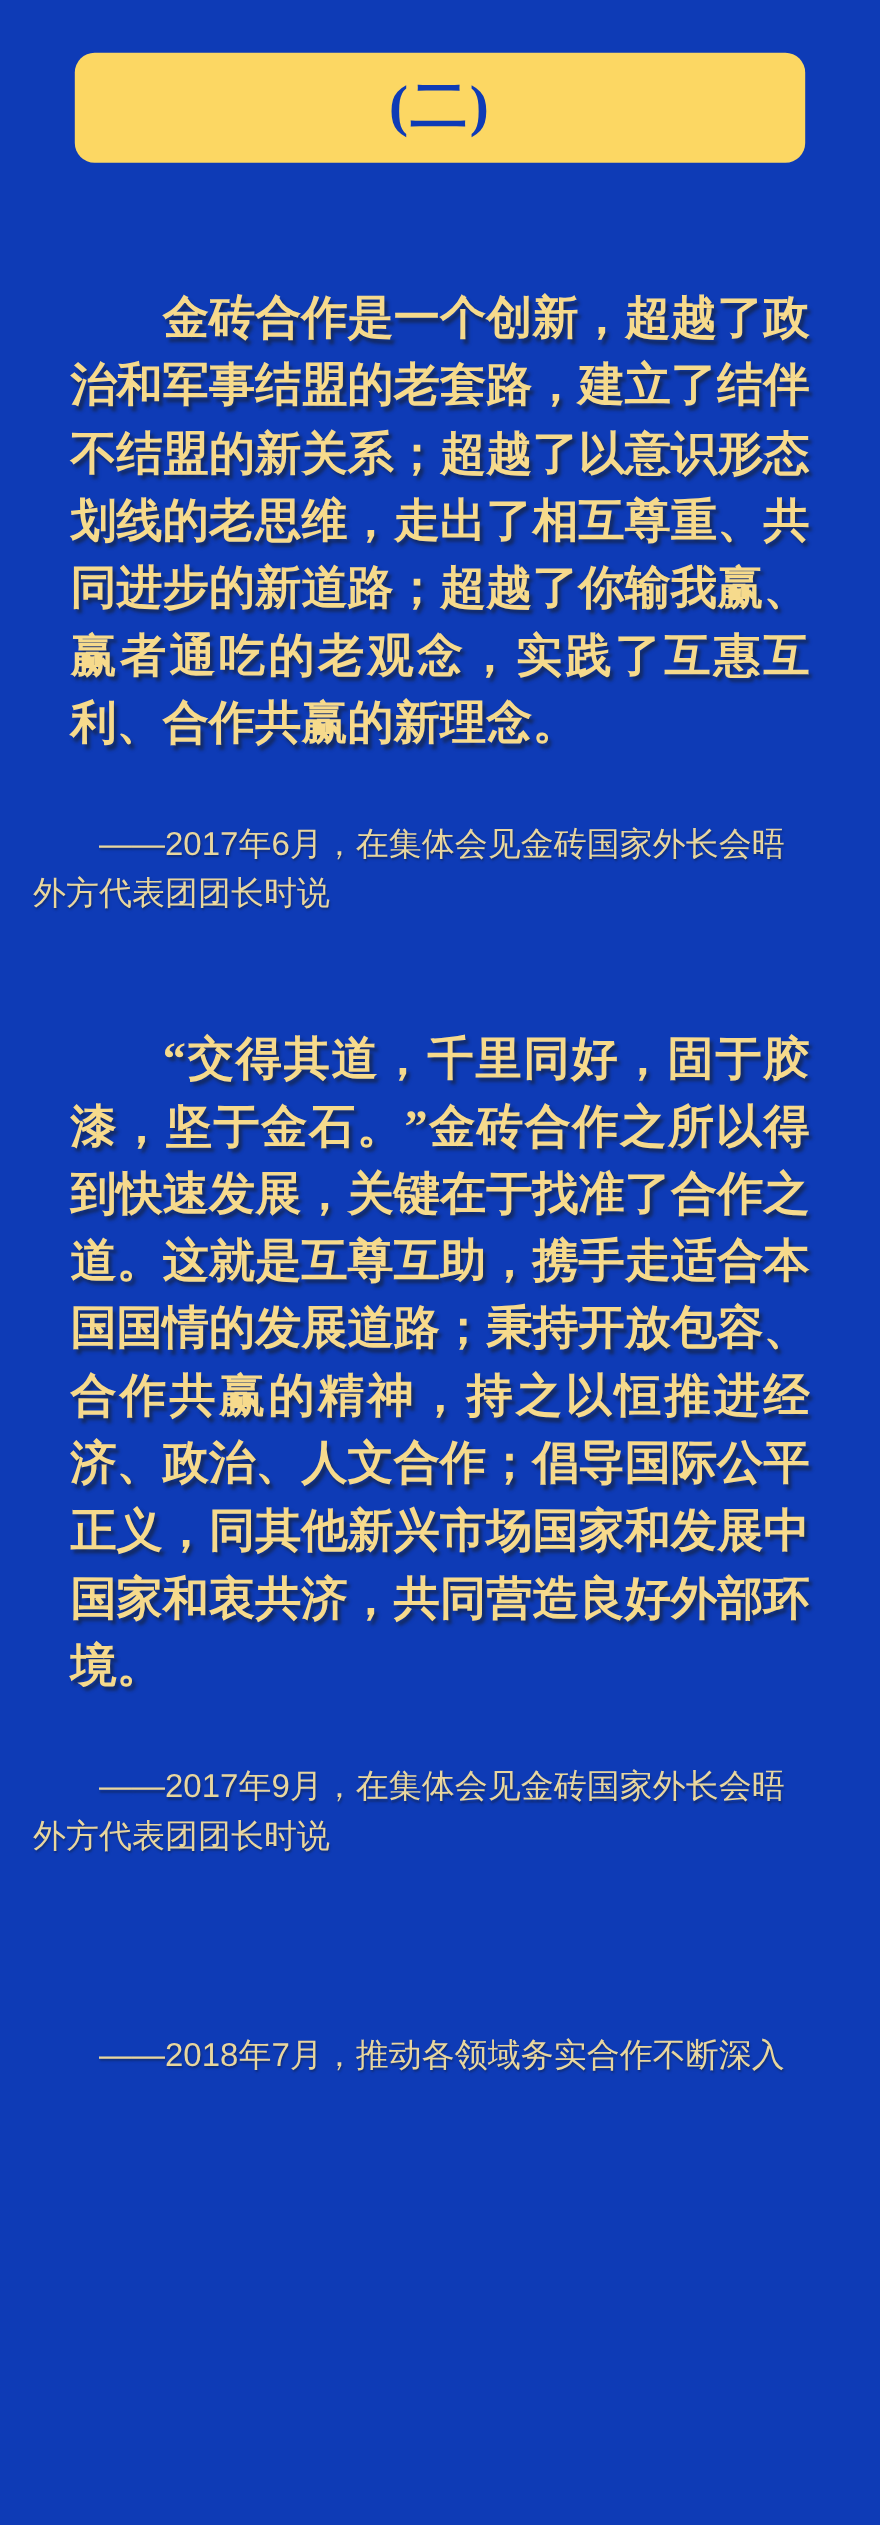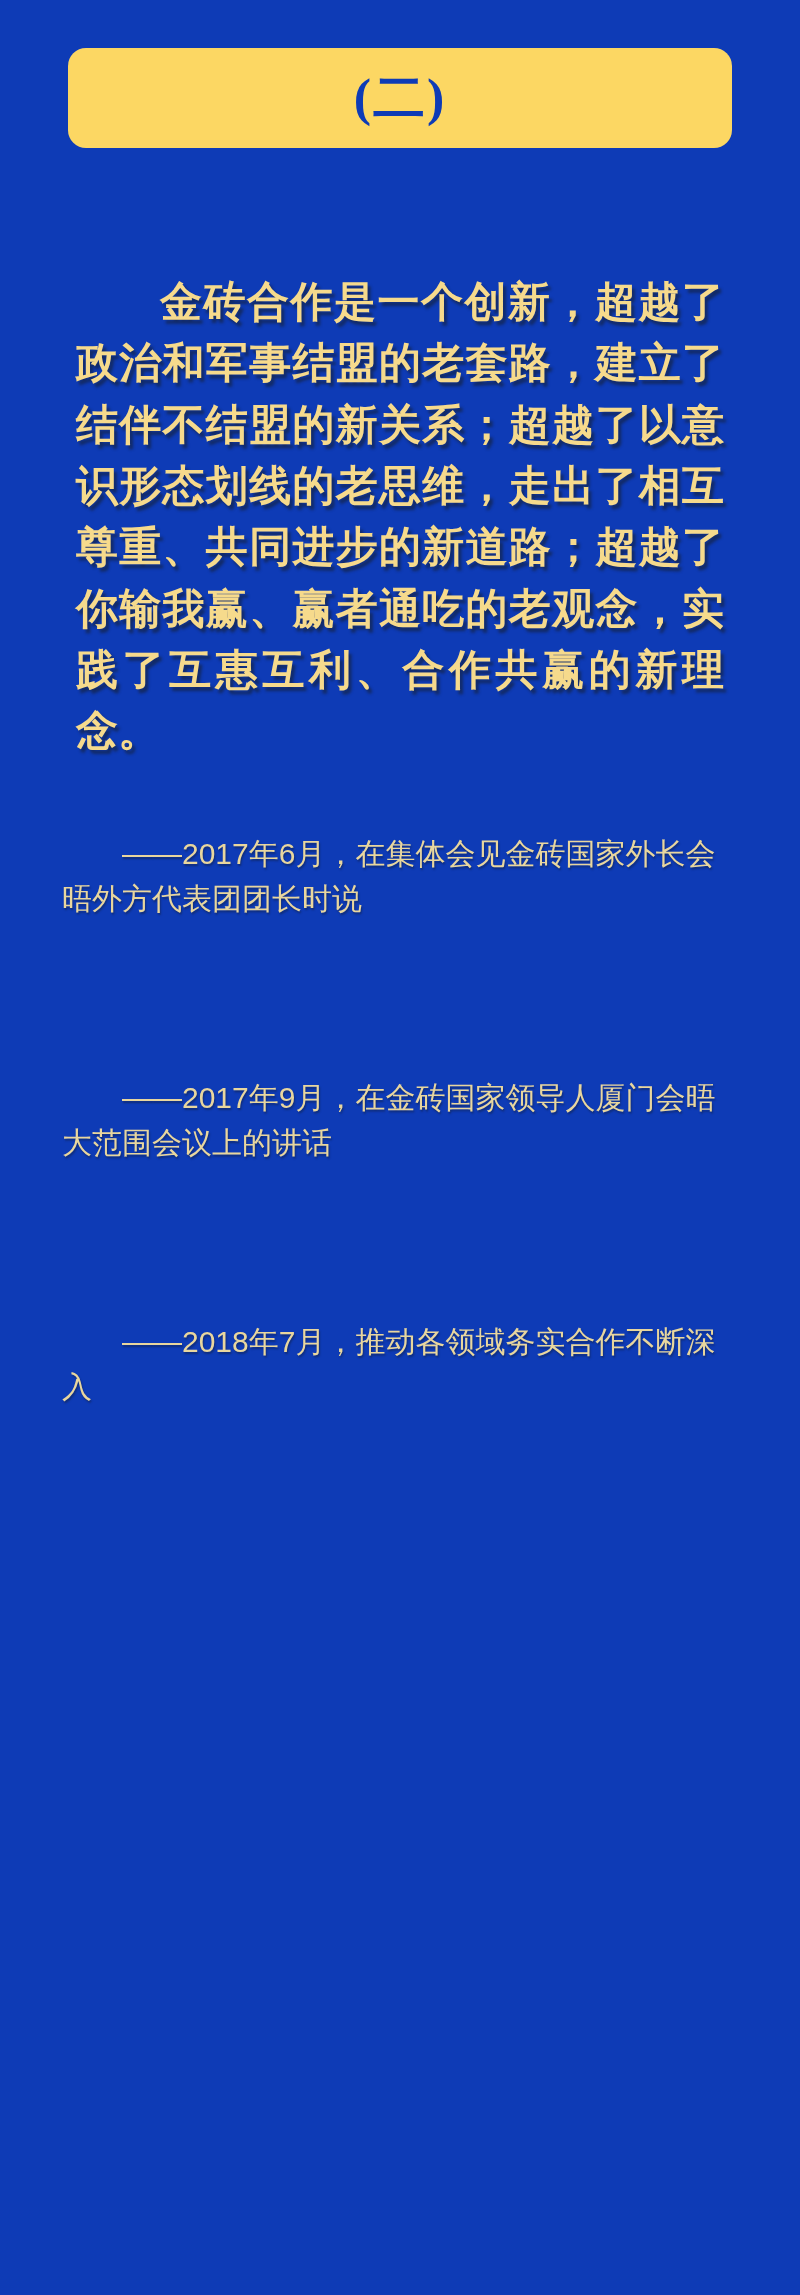--- a/index.html
+++ b/index.html
@@ -35,34 +35,34 @@
     color: #0e3bb6;
     font-size: 52px;
     font-weight: 700;
     line-height: 1;
     letter-spacing: 2px;
   }
   .quote-section {
     margin-top: 0;
   }
   .quote-text {
-    margin: 12px;
+    margin: 0;
     padding: 0 64px;
     color: #f6da8c;
     font-size: 42px;
     font-weight: 700;
     line-height: 1.46;
     text-align: justify;
     text-indent: 2em;
     text-shadow: 3px 4px 3px rgba(25, 22, 5, 0.45);
     letter-spacing: 0px;
   }
   .quote-attribution {
     margin: 0;
-    padding: 0 70px 0 62px;
+    padding: 0 70px 0 30px;
     color: #e8d69e;
     font-family: "Liberation Sans", "DejaVu Sans", sans-serif;
     font-size: 30px;
     font-weight: 400;
     line-height: 1.5;
     text-align: left;
     text-indent: 2em;
     text-shadow: 1px 2px 2px rgba(20, 18, 4, 0.35);
   }
   .gap-banner-to-p1 { height: 112px; }
@@ -82,22 +82,23 @@
 
   <section class="quote-section">
     <p class="quote-text">金砖合作是一个创新，超越了政治和军事结盟的老套路，建立了结伴不结盟的新关系；超越了以意识形态划线的老思维，走出了相互尊重、共同进步的新道路；超越了你输我赢、赢者通吃的老观念，实践了互惠互利、合作共赢的新理念。</p>
     <div class="gap-p-to-attr"></div>
     <p class="quote-attribution">——2017年6月，在集体会见金砖国家外长会晤外方代表团团长时说</p>
   </section>
 
   <div class="gap-attr-to-p"></div>
 
   <section class="quote-section">
+    <p class="quote-text">“交得其道，千里同好，固于胶漆，坚于金石。”金砖合作之所以得到快速发展，关键在于找准了合作之道。这就是互尊互助，携手走适合本国国情的发展道路；秉持开放包容、合作共赢的精神，持之以恒推进经济、政治、人文合作；倡导国际公平正义，同其他新兴市场国家和发展中国家和衷共济，共同营造良好外部环境。</p>
     <div class="gap-p-to-attr"></div>
-    <p class="quote-attribution">——2017年9月，在金砖国家领导人厦门会晤大范围会议上的讲话</p>
+    <p class="quote-attribution">——2017年9月，在集体会见金砖国家外长会晤外方代表团团长时说</p>
   </section>
 
   <div class="gap-attr-to-p"></div>
 
   <section class="quote-section">
     <div class="gap-p-to-attr"></div>
     <p class="quote-attribution">——2018年7月，推动各领域务实合作不断深入</p>
   </section>
 
 </div>

